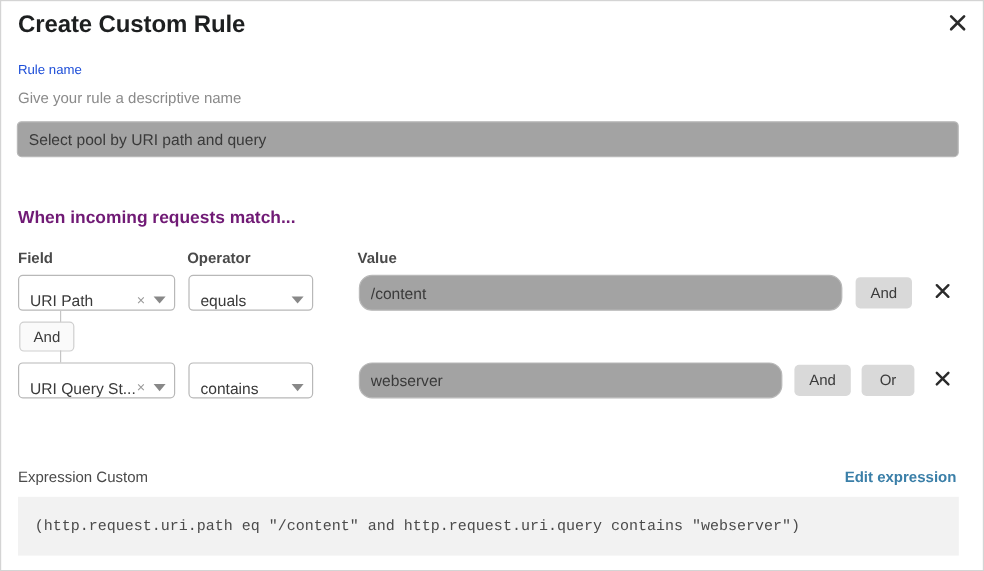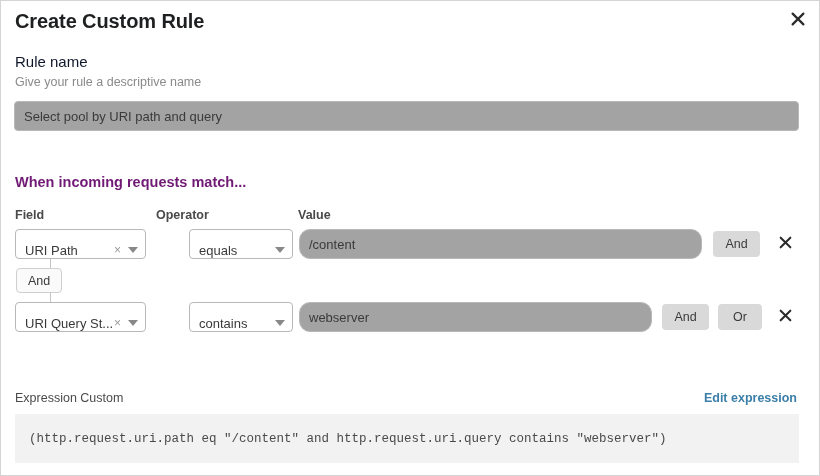--- a/index.html
+++ b/index.html
@@ -44,22 +44,22 @@
     cursor: pointer;
     background: none;
     border: none;
     padding: 0;
   }
   .close-btn svg { display: block; }
 
   
   .label-strong {
     position: absolute;
-    font-size: 15px;
-    color: #0f172a;
+    font-size: 11px;
+    color: #1d4ed8;
   }
   .label-muted {
     position: absolute;
     font-size: 12.5px;
     color: #8a8a8a;
   }
   #rule-name-label { left: 14px; top: 52px; }
   #rule-name-help  { left: 14px; top: 74px; }
 
   .text-input {
@@ -119,21 +119,21 @@
     height: 30px;
     border: 1px solid #b8b8b8;
     border-radius: 4px;
     background: #ffffff;
     display: flex;
     align-items: center;
     padding: 12px 7px 0 9px;
     cursor: pointer;
   }
   .select-field    { left: 14px;  width: 131px; }
-  .select-operator { left: 156px; width: 104px; margin-left: 32px; }
+  .select-operator { left: 156px; width: 104px; }
 
   .select-text {
     flex: 1 1 auto;
     font-size: 13px;
     color: #3a3a3a;
     white-space: nowrap;
     overflow: hidden;
   }
   .clear-x {
     flex: 0 0 auto;

